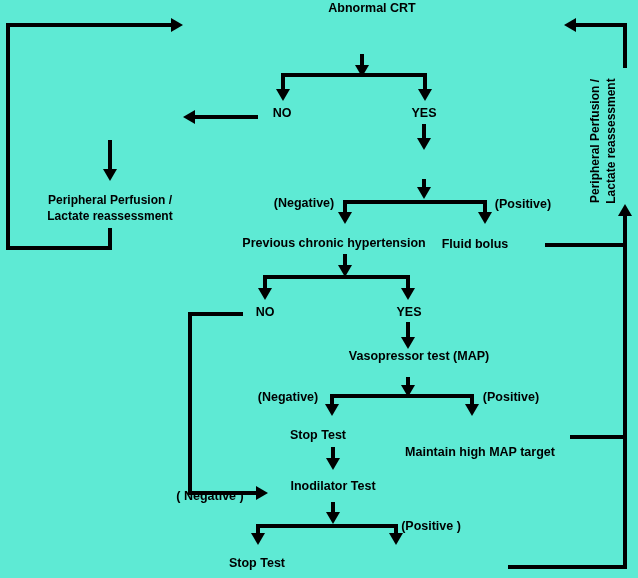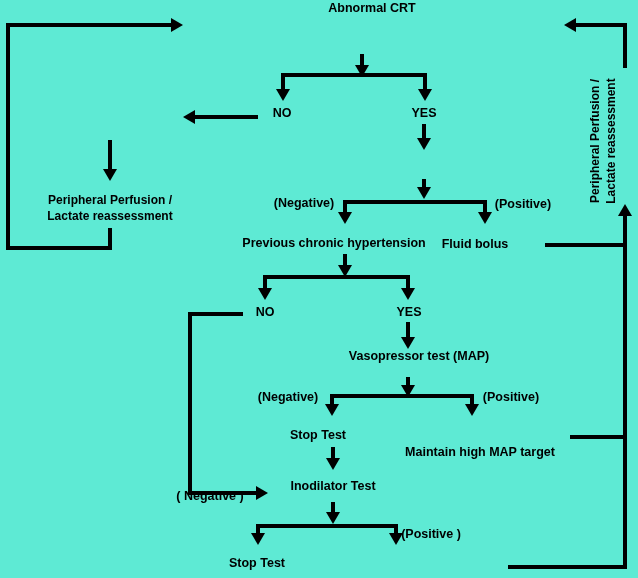--- a/index.html
+++ b/index.html
@@ -153,17 +153,17 @@
 
   <div class="lbl" style="left:288px;top:389px;">(Negative)</div>
   <div class="lbl" style="left:511px;top:389px;">(Positive)</div>
 
   <div class="lbl" style="left:318px;top:427px;">Stop Test</div>
   <div class="lbl" style="left:480px;top:444px;">Maintain high MAP target</div>
 
   <div class="lbl" style="left:333px;top:478px;">Inodilator Test</div>
 
   <div class="lbl" style="left:210px;top:488px;">( Negative )</div>
-  <div class="lbl" style="left:431px;top:518px;margin-top:8px;">(Positive )</div>
+  <div class="lbl" style="left:431px;top:518px;">(Positive )</div>
 
   <div class="lbl" style="left:257px;top:555px;">Stop Test</div>
 
 </div>
 
 </body></html>

